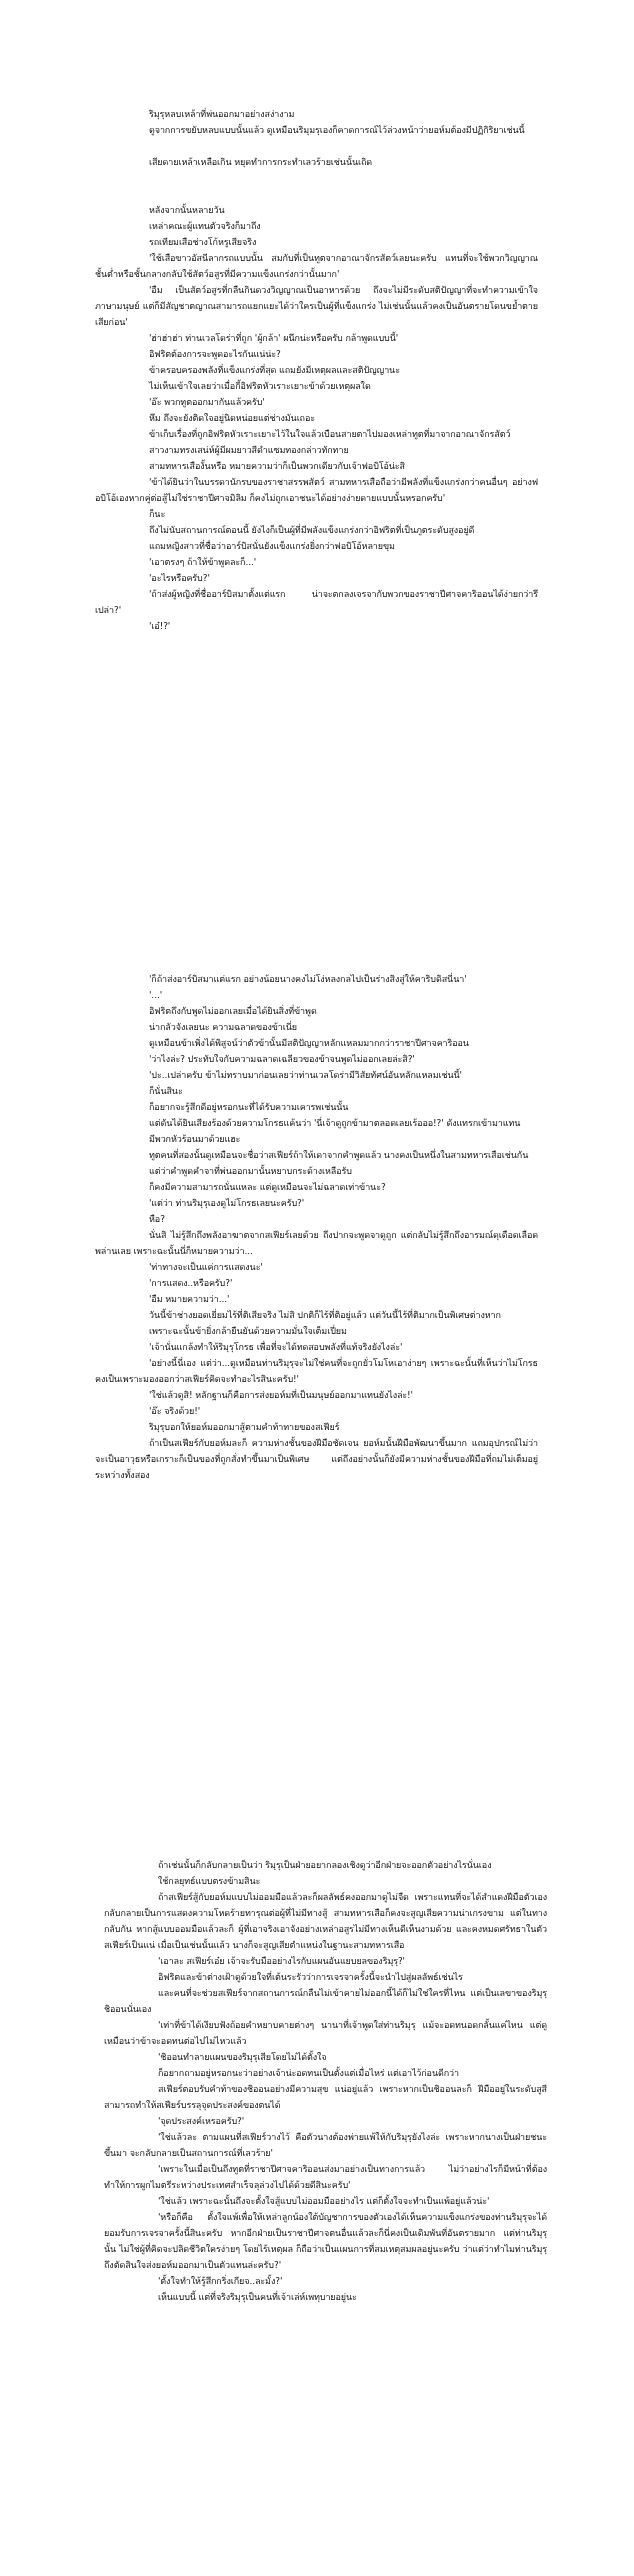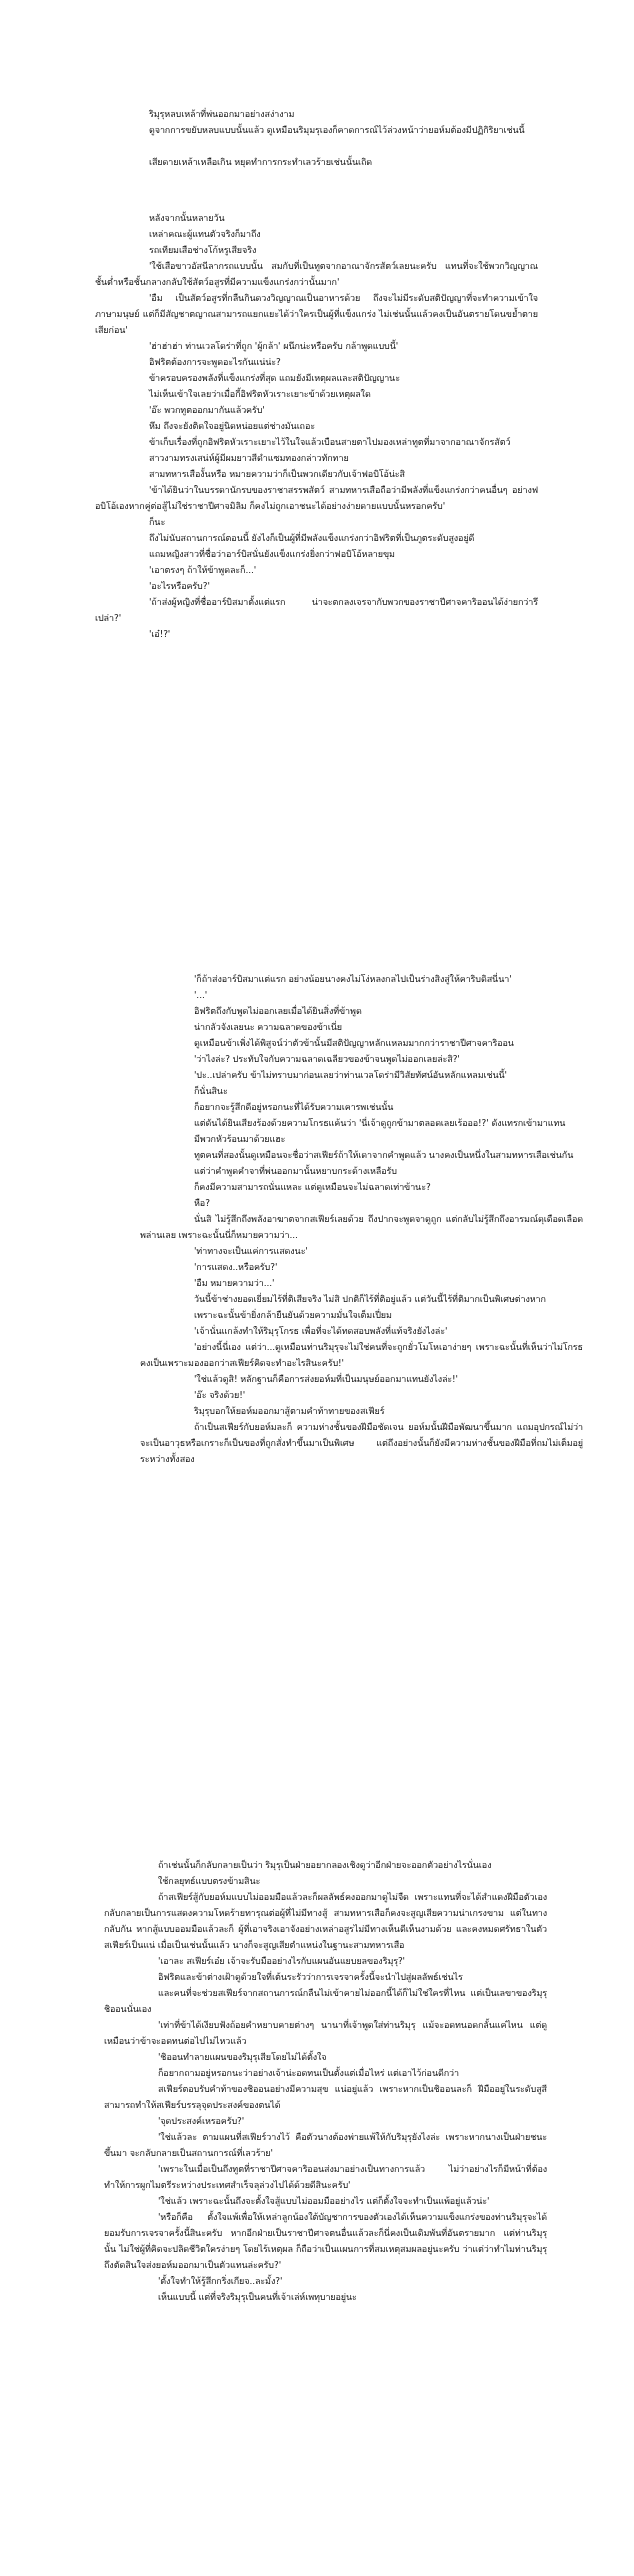--- a/index.html
+++ b/index.html
@@ -27,21 +27,21 @@
       text-indent: 54px;
       text-align: justify;
       letter-spacing: -0.1px;
       white-space: normal;
       word-break: break-word;
     }
     .para.gap {
       margin-bottom: 16px;
     }
     .para.gap2 {
-      margin-bottom: 40px;
+      margin-bottom: 32px;
     }
   </style>
 </head>
 <body>
 
 <div class="page-block" style="top:106px;">
   <p class="para">ริมุรุหลบเหล้าที่พ่นออกมาอย่างสง่างาม</p>
   <p class="para gap">ดูจากการขยับหลบแบบนั้นแล้ว ดูเหมือนริมุมรุเองก็คาดการณ์ไว้ล่วงหน้าว่ายอห์มต้องมีปฏิกิริยาเช่นนี้</p>
   <p class="para gap2">เสียดายเหล้าเหลือเกิน หยุดทำการกระทำเลวร้ายเช่นนั้นเถิด</p>
   <p class="para">หลังจากนั้นหลายวัน</p>
@@ -61,35 +61,36 @@
   <p class="para">'ข้าได้ยินว่าในบรรดานักรบของราชาสรรพสัตว์ สามทหารเสือถือว่ามีพลังที่แข็งแกร่งกว่าคนอื่นๆ อย่างฟอบิโอ้เองหากคู่ต่อสู้ไม่ใช่ราชาปีศาจมิลิม ก็คงไม่ถูกเอาชนะได้อย่างง่ายดายแบบนั้นหรอกครับ'</p>
   <p class="para">ก็นะ</p>
   <p class="para">ถึงไม่นับสถานการณ์ตอนนี้ ยังไงก็เป็นผู้ที่มีพลังแข็งแกร่งกว่าอิฟริตที่เป็นภูตระดับสูงอยู่ดี</p>
   <p class="para">แถมหญิงสาวที่ชื่อว่าอาร์บิสนั่นยังแข็งแกร่งยิ่งกว่าฟอบิโอ้หลายขุม</p>
   <p class="para">'เอาตรงๆ ถ้าให้ข้าพูดละก็...'</p>
   <p class="para">'อะไรหรือครับ?'</p>
   <p class="para">'ถ้าส่งผู้หญิงที่ชื่ออาร์บิสมาตั้งแต่แรก น่าจะตกลงเจรจากับพวกของราชาปีศาจคาริออนได้ง่ายกว่ารึเปล่า?'</p>
   <p class="para">'เอ๋!?'</p>
 </div>
 
-<div class="page-block" style="top:971px;margin-left:45px;">
+<div class="page-block" style="top:971px;">
   <p class="para">'ก็ถ้าส่งอาร์บิสมาแต่แรก อย่างน้อยนางคงไม่โง่หลงกลไปเป็นร่างสิงสู่ให้คาริบดิสนี่นา'</p>
   <p class="para">'...'</p>
   <p class="para">อิฟริตถึงกับพูดไม่ออกเลยเมื่อได้ยินสิ่งที่ข้าพูด</p>
   <p class="para">น่ากลัวจังเลยนะ ความฉลาดของข้าเนี่ย</p>
   <p class="para">ดูเหมือนข้าเพิ่งได้พิสูจน์ว่าตัวข้านั้นมีสติปัญญาหลักแหลมมากกว่าราชาปีศาจคาริออน</p>
   <p class="para">'ว่าไงล่ะ? ประทับใจกับความฉลาดเฉลียวของข้าจนพูดไม่ออกเลยล่ะสิ?'</p>
   <p class="para">'ปะ..เปล่าครับ ข้าไม่ทราบมาก่อนเลยว่าท่านเวลโดร่ามีวิสัยทัศน์อันหลักแหลมเช่นนี้'</p>
   <p class="para">ก็นั่นสินะ</p>
   <p class="para">ก็อยากจะรู้สึกดีอยู่หรอกนะที่ได้รับความเคารพเช่นนั้น</p>
   <p class="para">แต่ดันได้ยินเสียงร้องด้วยความโกรธแค้นว่า 'นี่เจ้าดูถูกข้ามาตลอดเลยเร้อออ!?' ดังแทรกเข้ามาแทน</p>
   <p class="para">มีพวกหัวร้อนมาด้วยแฮะ</p>
   <p class="para">ทูตคนที่สองนั้นดูเหมือนจะชื่อว่าสเฟียร์ถ้าให้เดาจากคำพูดแล้ว นางคงเป็นหนึ่งในสามทหารเสือเช่นกัน</p>
   <p class="para">แต่ว่าคำพูดคำจาที่พ่นออกมานั้นหยาบกระด้างเหลือรับ</p>
   <p class="para">ก็คงมีความสามารถนั่นแหละ แต่ดูเหมือนจะไม่ฉลาดเท่าข้านะ?</p>
+  <p class="para">'แต่ว่า ท่านริมุรุเองดูไม่โกรธเลยนะครับ?'</p>
   <p class="para">หือ?</p>
   <p class="para">นั่นสิ ไม่รู้สึกถึงพลังอาฆาตจากสเฟียร์เลยด้วย ถึงปากจะพูดจาดูถูก แต่กลับไม่รู้สึกถึงอารมณ์ดุเดือดเลือดพล่านเลย เพราะฉะนั้นนี่ก็หมายความว่า...</p>
   <p class="para">'ท่าทางจะเป็นแค่การแสดงนะ'</p>
   <p class="para">'การแสดง..หรือครับ?'</p>
   <p class="para">'อืม หมายความว่า...'</p>
   <p class="para">วันนี้ข้าช่างยอดเยี่ยมไร้ที่ติเสียจริง ไม่สิ ปกติก็ไร้ที่ติอยู่แล้ว แต่วันนี้ไร้ที่ติมากเป็นพิเศษต่างหาก</p>
   <p class="para">เพราะฉะนั้นข้ายิ่งกล้ายืนยันด้วยความมั่นใจเต็มเปี่ยม</p>
   <p class="para">'เจ้านั่นแกล้งทำให้ริมุรุโกรธ เพื่อที่จะได้ทดสอบพลังที่แท้จริงยังไงล่ะ'</p>
   <p class="para">'อย่างนี้นี่เอง แต่ว่า...ดูเหมือนท่านริมุรุจะไม่ใช่คนที่จะถูกยั่วโมโหเอาง่ายๆ เพราะฉะนั้นที่เห็นว่าไม่โกรธคงเป็นเพราะมองออกว่าสเฟียร์คิดจะทำอะไรสินะครับ!'</p>
   <p class="para">'ใช่แล้วดูสิ! หลักฐานก็คือการส่งยอห์มที่เป็นมนุษย์ออกมาแทนยังไงล่ะ!'</p>

